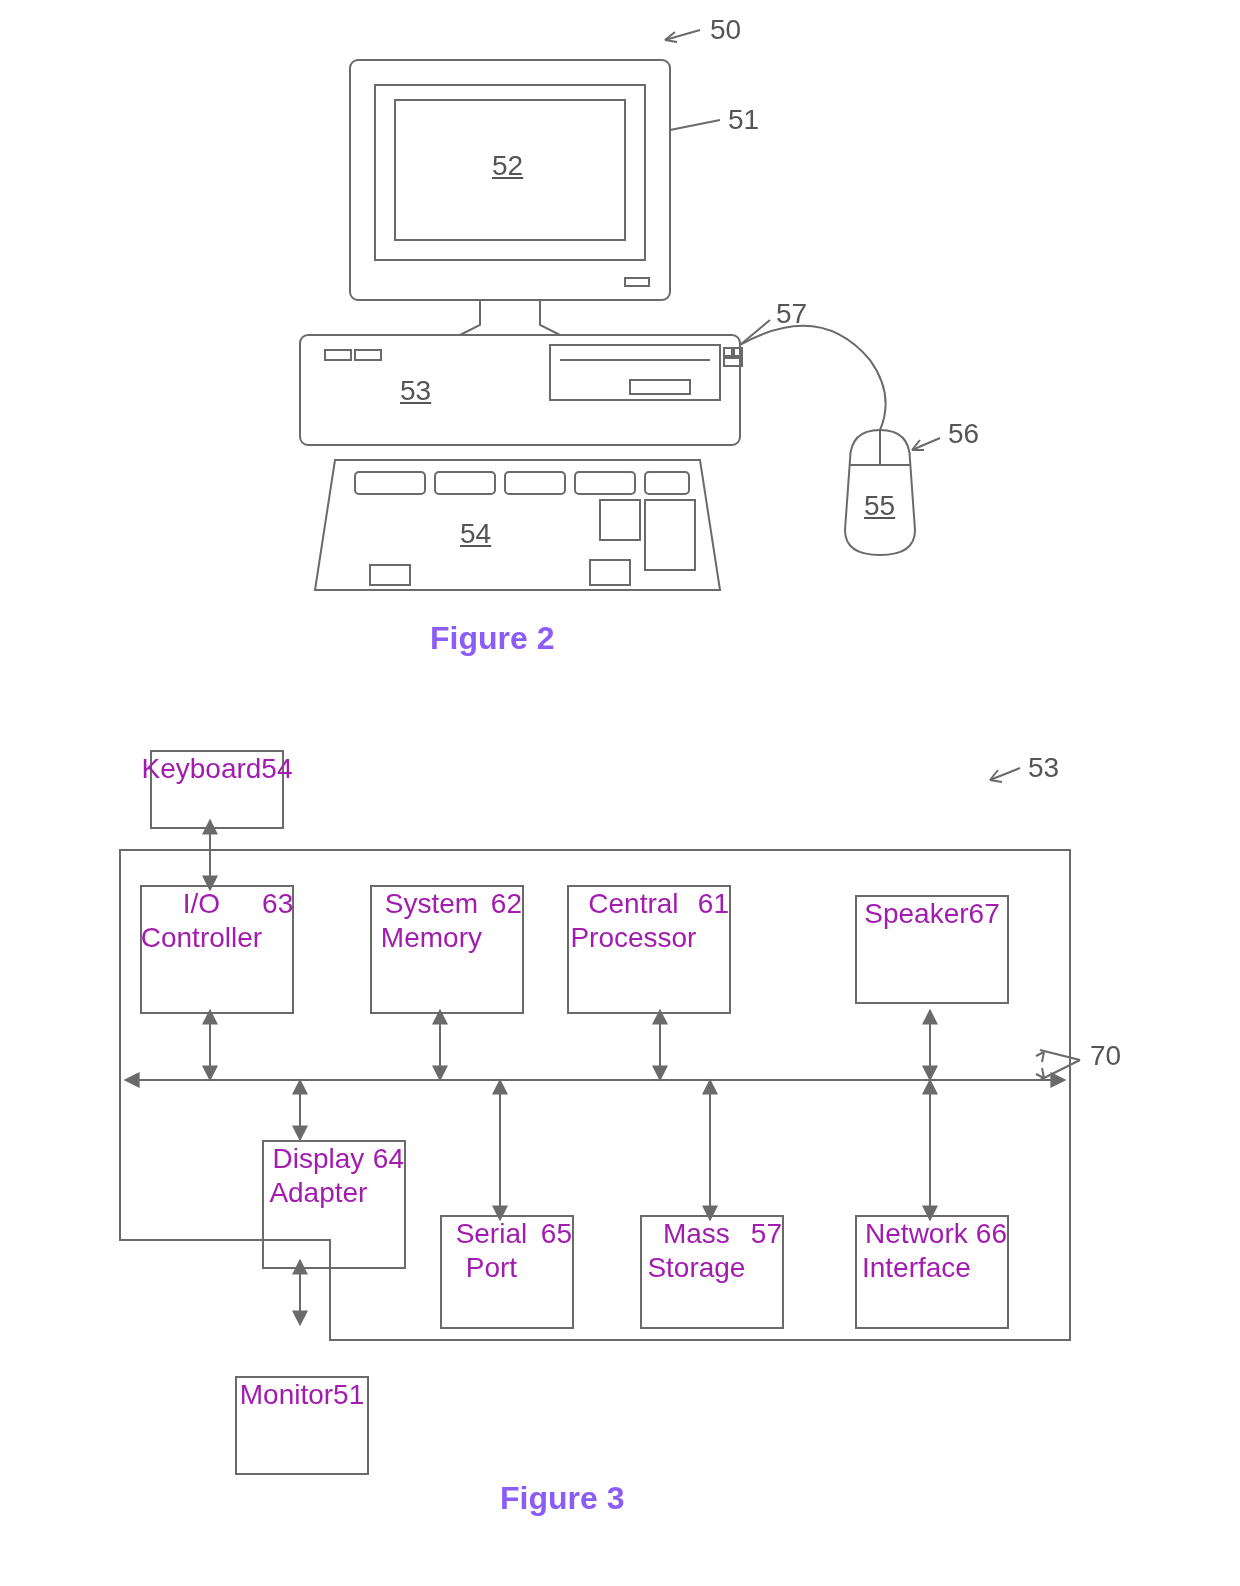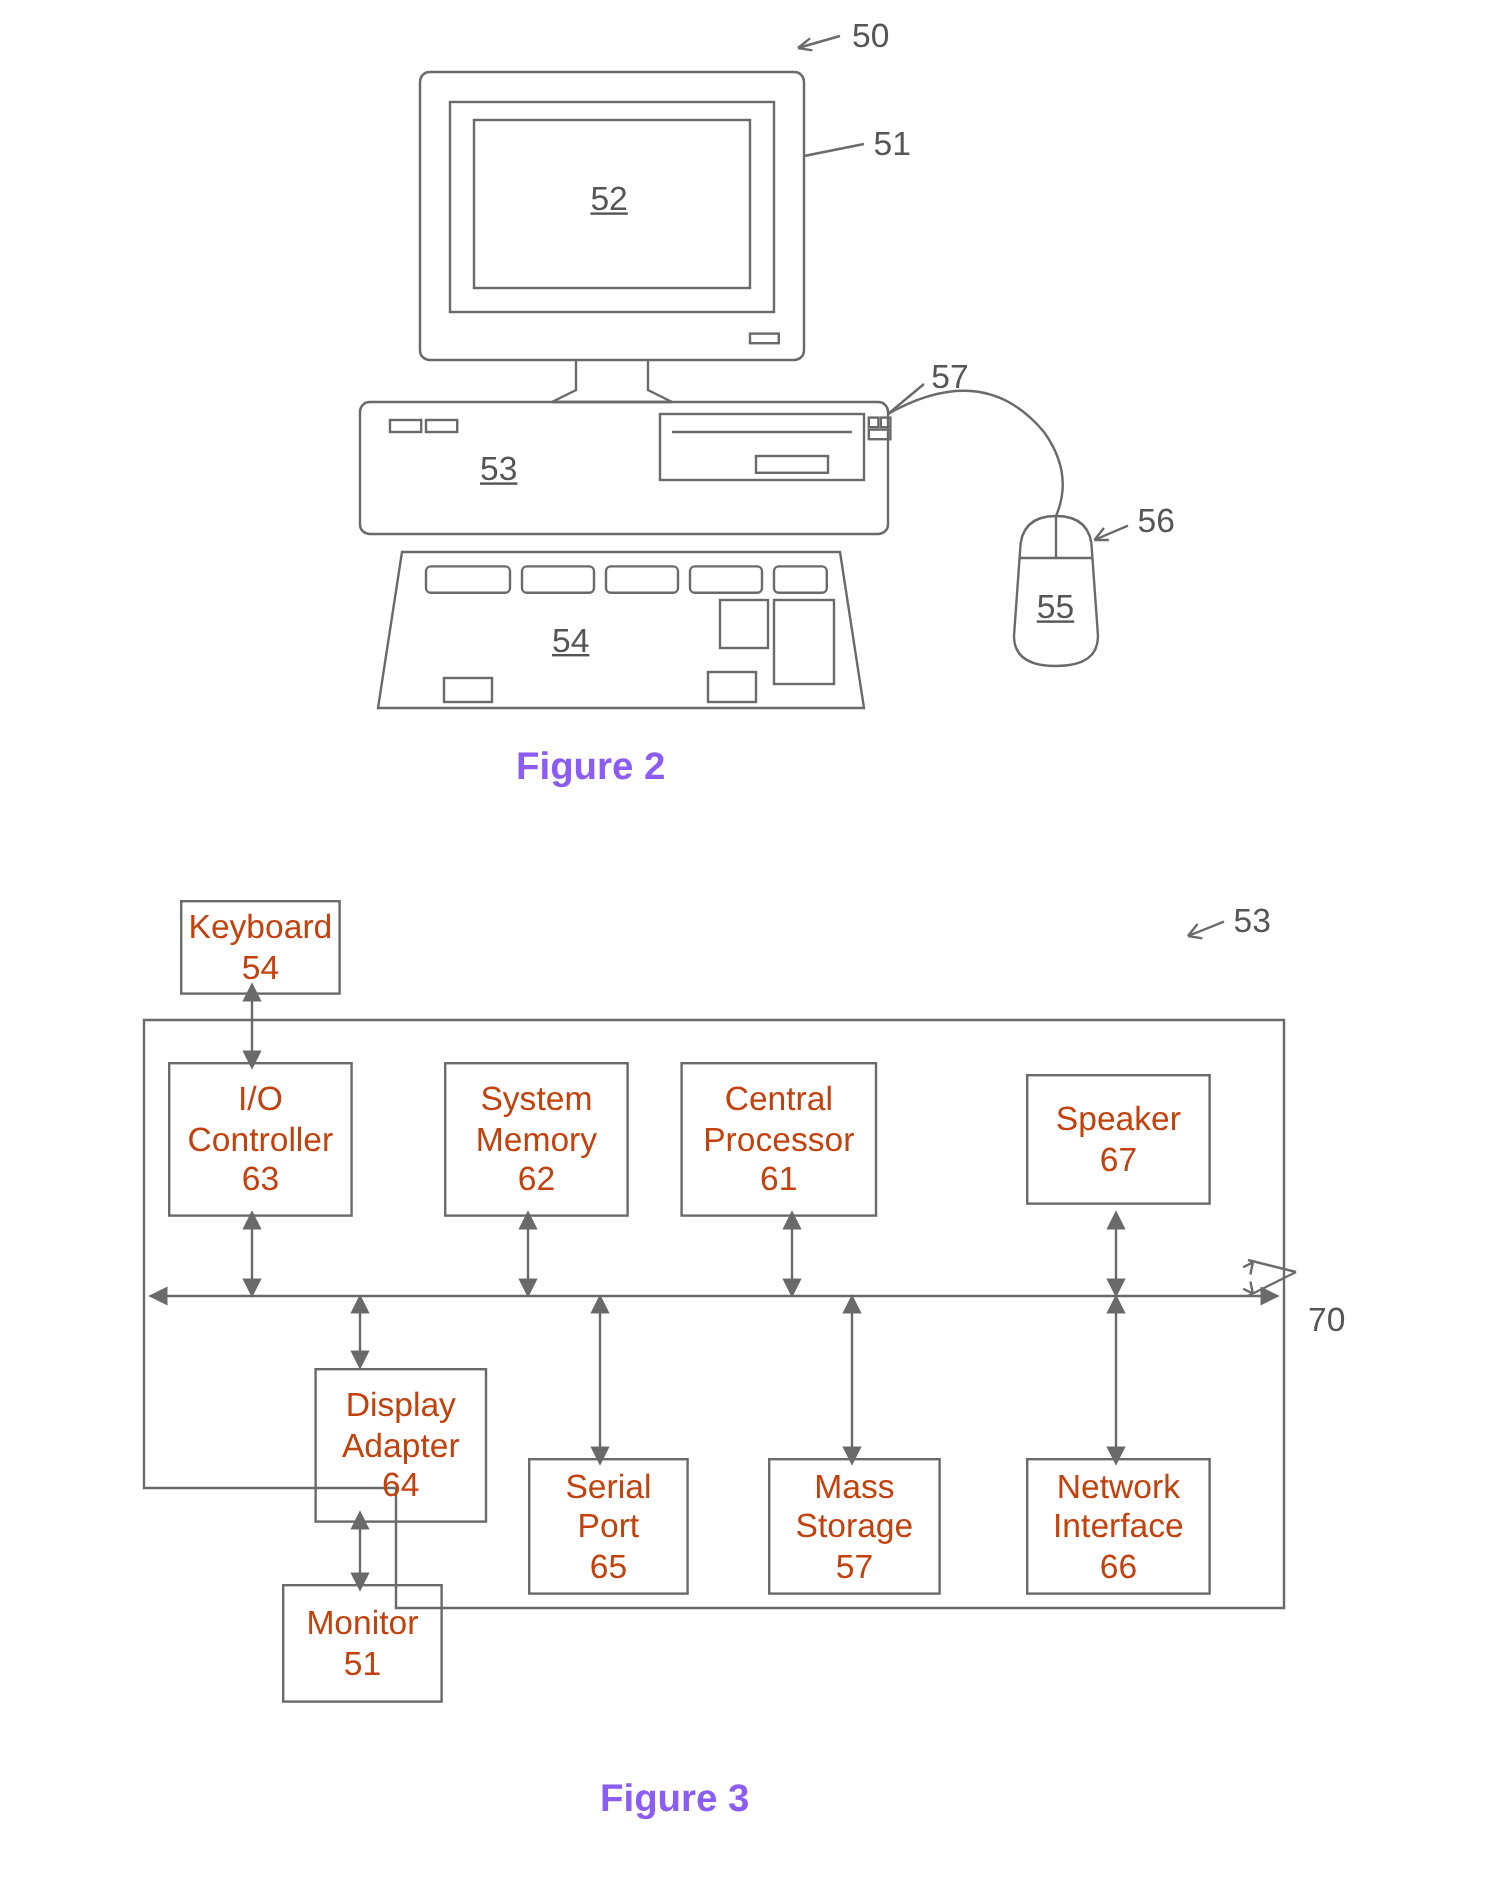--- a/index.html
+++ b/index.html
@@ -21,25 +21,25 @@
     position: absolute;
     font-size: 32px;
     color: #8b5cf6;
     width: 200px;
     font-weight: bold;
   }
   .blockbox {
     position: absolute;
     border: 2px solid #6a6a6a;
     text-align: center;
-    color: #c2410c;
+    color: #a21caf;
     font-size: 28px;
     line-height: 1.2;
     display: flex;
-    flex-direction: column;
+    flex-direction: row;
     justify-content: center;
   }
   .lbl {
     position: absolute;
     color: #555;
     font-size: 28px;
   }
 </style>
 </head>
 <body>
@@ -153,21 +153,21 @@
     <line x1="300" y1="545" x2="300" y2="600" class="thin" marker-start="url(#arr)" marker-end="url(#arr)"></line>
 
     <line x1="500" y1="365" x2="500" y2="495" class="thin" marker-start="url(#arr)" marker-end="url(#arr)"></line>
 
     <line x1="710" y1="365" x2="710" y2="495" class="thin" marker-start="url(#arr)" marker-end="url(#arr)"></line>
 
     <line x1="930" y1="365" x2="930" y2="495" class="thin" marker-start="url(#arr)" marker-end="url(#arr)"></line>
   </svg>
 
   <span class="lbl" style="left:1028px;top:752px;">53</span>
-  <span class="lbl" style="left:1090px;top:1084px;">70</span>
+  <span class="lbl" style="left:1090px;top:1040px;">70</span>
 
   <div class="blockbox" style="left:150px;top:750px;width:130px;height:75px;">
     <span>Keyboard</span>
     <span>54</span>
   </div>
 
   <div class="blockbox" style="left:140px;top:885px;width:150px;height:125px;">
     <span>I/O Controller</span>
     <span>63</span>
   </div>
@@ -200,19 +200,19 @@
   <div class="blockbox" style="left:640px;top:1215px;width:140px;height:110px;">
     <span>Mass Storage</span>
     <span>57</span>
   </div>
 
   <div class="blockbox" style="left:855px;top:1215px;width:150px;height:110px;">
     <span>Network Interface</span>
     <span>66</span>
   </div>
 
-  <div class="blockbox" style="left:235px;top:1320px;width:130px;height:95px;">
+  <div class="blockbox" style="left:235px;top:1376px;width:130px;height:95px;">
     <span>Monitor</span>
     <span>51</span>
   </div>
 
   <div class="caption" style="left:500px;top:1480px;">Figure 3</div>
 </div>
 
 </body></html>

